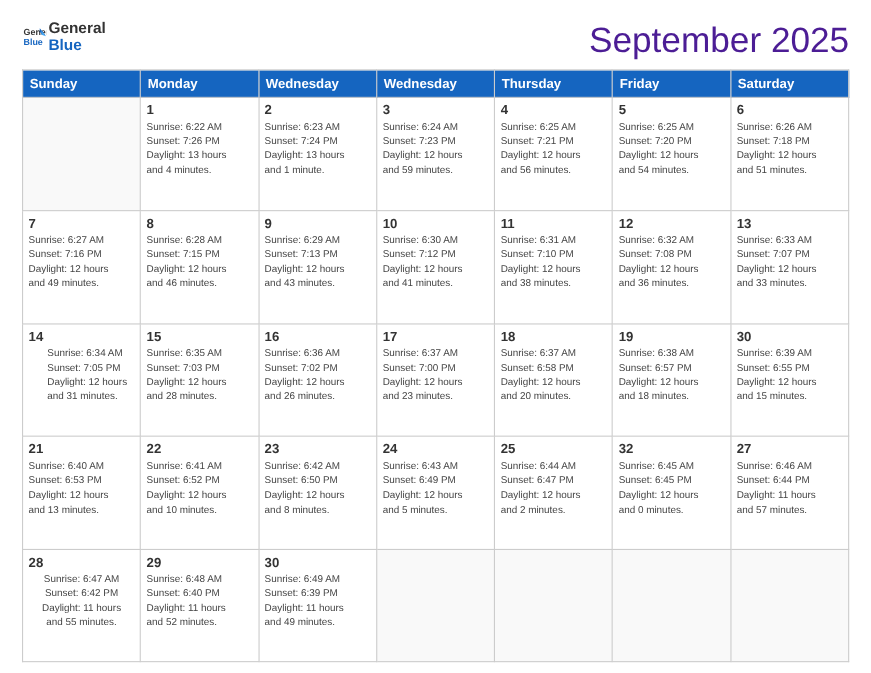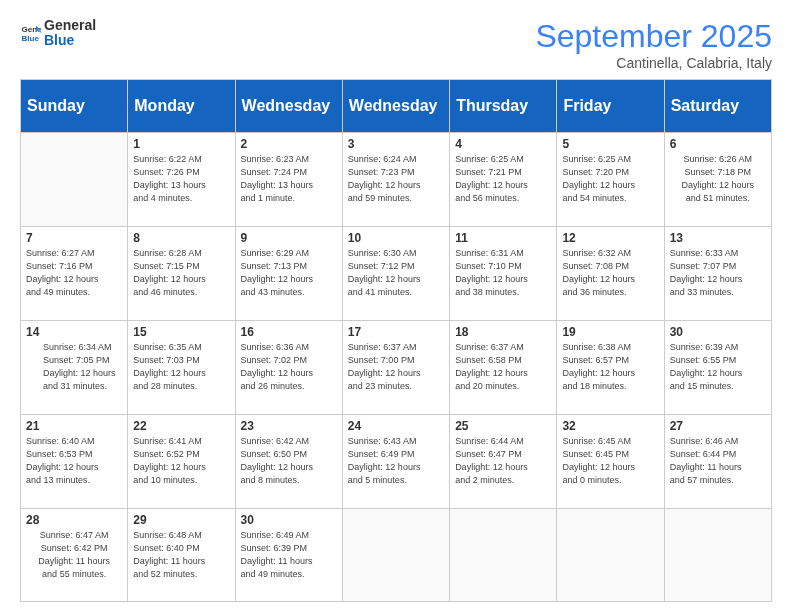--- a/index.html
+++ b/index.html
@@ -31,37 +31,37 @@
     .logo-icon {
       width: 22px;
       height: 22px;
     }
     .title-block {
       text-align: right;
     }
     .cal-title {
       font-size: 32px;
       font-weight: normal;
-      color: #3b82f6;
+      color: #4c1d95;
     }
     .cal-subtitle {
       font-size: 14px;
       color: #555;
     }
     .calendar {
       width: 100%;
       border-collapse: collapse;
       flex: 1;
     }
     .calendar th {
       background: #1565c0;
       color: #fff;
-      font-size: 16px;
+      font-size: 12px;
       font-weight: bold;
-      padding: 17px 6px;
+      padding: 5px 6px;
       text-align: left;
       border: 1px solid #ccc;
     }
     .calendar td {
       vertical-align: top;
       border: 1px solid #ccc;
       padding: 4px 5px;
       font-size: 9.5px;
       color: #333;
       width: calc(100% / 7);
@@ -98,21 +98,20 @@
         <polygon points="22,5 28,12 22,10" fill="#1565c0"></polygon>
         <polygon points="24,8 30,15 24,13" fill="#42a5f5"></polygon>
       </svg>
       <div style="display:flex;flex-direction:column;line-height:1.1;">
         <span style="font-size:14px;font-weight:bold;color:#333;">General</span>
         <span style="font-size:14px;font-weight:bold;color:#1565c0;">Blue</span>
       </div>
     </div>
     <div class="title-block">
       <div class="cal-title">September 2025</div>
-      <div class="cal-subtitle">Cantinella, Calabria, Italy</div>
     </div>
   </div>
 
   <table class="calendar">
     <thead>
       <tr>
       <th>Sunday</th>
           <th>Monday</th>
           <th>Wednesday</th>
           <th>Wednesday</th>
@@ -154,21 +153,21 @@
           </td>
           <td>
             <span class="day-num">5</span>
             <div class="day-info" style="white-space: pre-line;">Sunrise: 6:25 AM
 Sunset: 7:20 PM
 Daylight: 12 hours
 and 54 minutes.</div>
           </td>
           <td>
             <span class="day-num">6</span>
-            <div class="day-info" style="white-space: pre-line; text-align: center;">Sunrise: 6:26 AM
+            <div class="day-info" style="white-space: pre-line;">Sunrise: 6:26 AM
 Sunset: 7:18 PM
 Daylight: 12 hours
 and 51 minutes.</div>
           </td>
         </tr>
         <tr>
           <td>
             <span class="day-num">7</span>
             <div class="day-info" style="white-space: pre-line;">Sunrise: 6:27 AM
 Sunset: 7:16 PM

